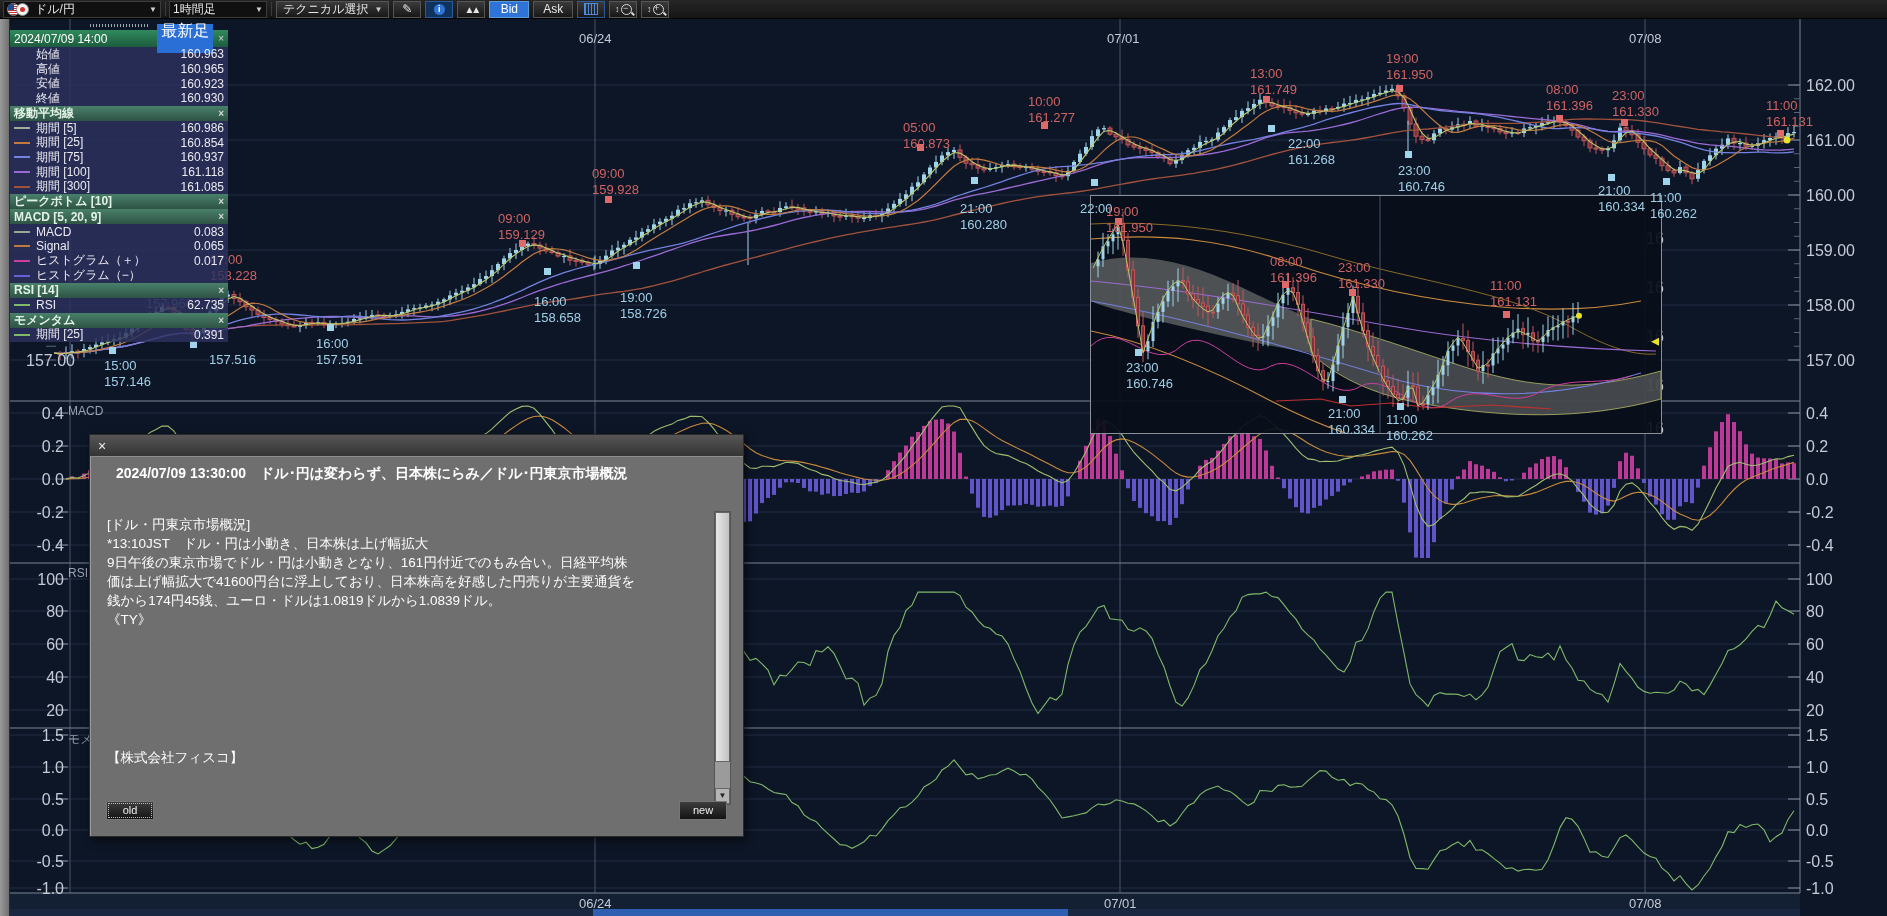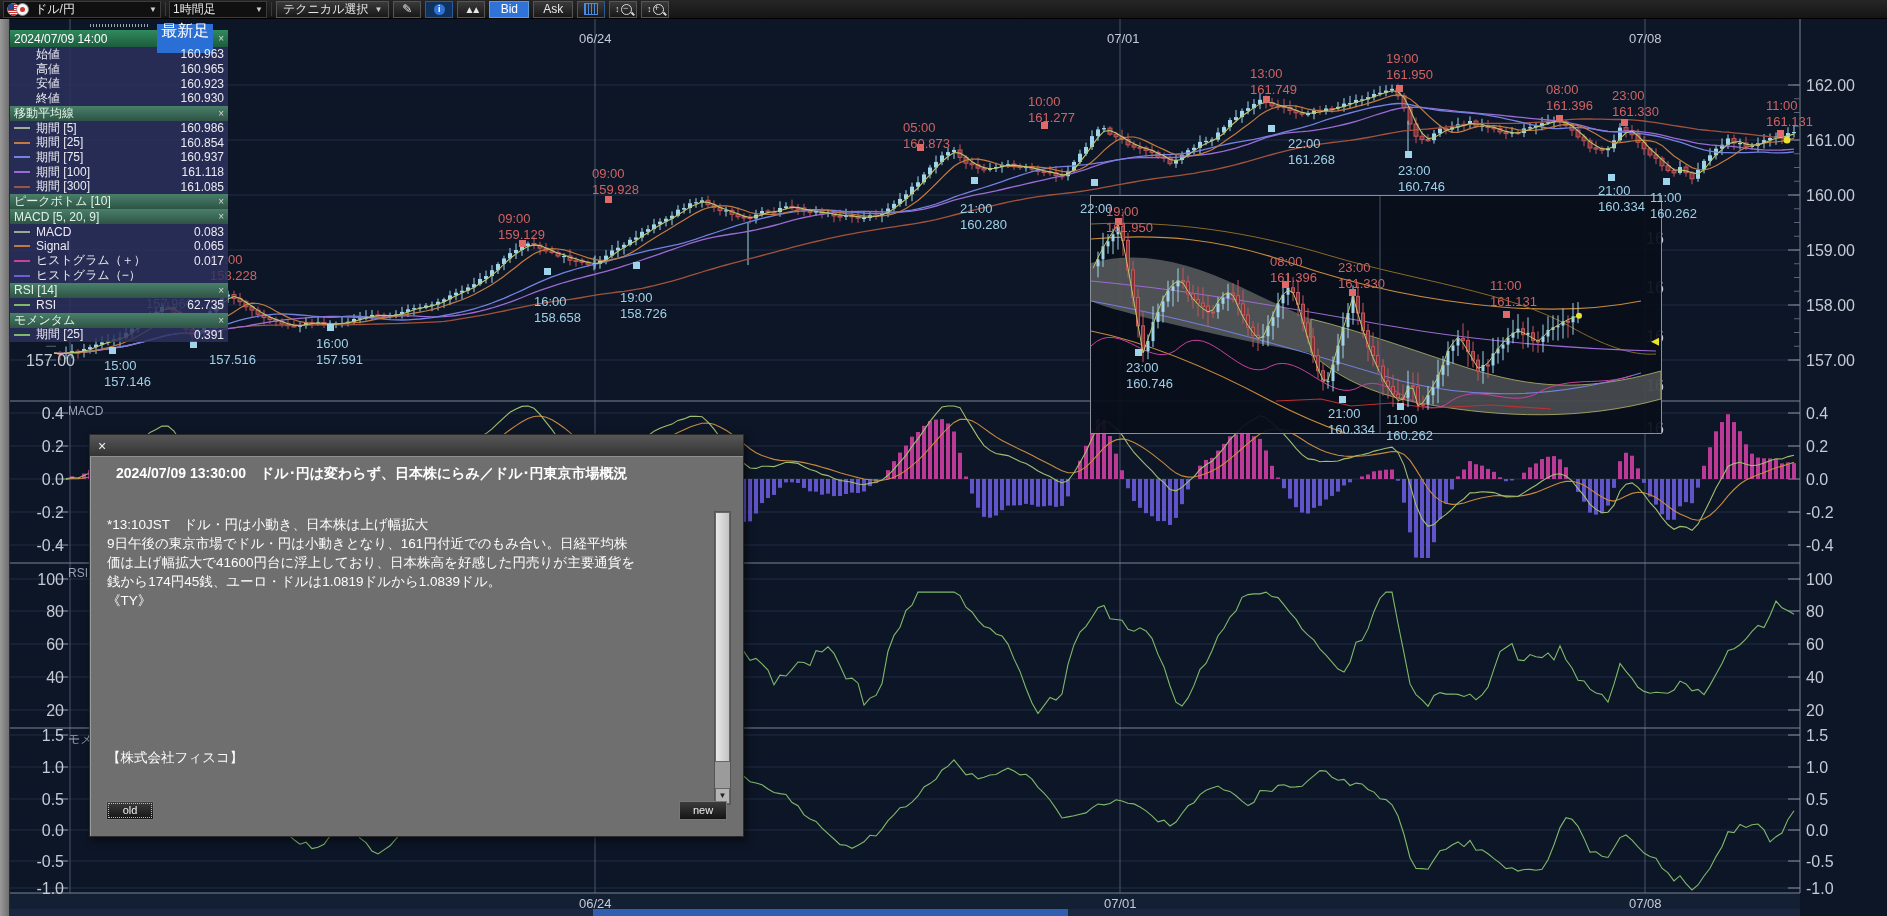--- a/index.html
+++ b/index.html
@@ -33,21 +33,21 @@
   #panel-grip{position:absolute;left:80px;top:-6px;width:60px;height:3px;
               background:repeating-linear-gradient(90deg,#9aa 0 1px,transparent 1px 3px);}
   .p-header{height:17px;background:linear-gradient(#2f8a5d,#1d5c3e);display:flex;align-items:center;padding:0 4px;color:#fff;}
   .p-header .dt{flex:1;}
   .badge{background:#2a6fd6;color:#fff;font-size:16px;padding:0 4px;height:29px;line-height:13px;}
   .p-x{color:#d8d8d8;font-size:10px;margin-left:5px;cursor:pointer;}
   .p-row{height:14.7px;background:rgba(44,49,94,0.82);display:flex;align-items:center;padding:0 4px;color:#eceaf2;}
   .p-row .sw{width:16px;height:2px;margin-right:6px;}
   .p-row .lb{flex:1;}
   .p-row .vl{text-align:right;}
-  .p-sec{height:15px;background:linear-gradient(#49806a,#2e5345);display:flex;align-items:center;padding:0 4px;color:#e2f2e4;}
+  .p-sec{height:15px;background:linear-gradient(#49806a,#2e5345);display:flex;align-items:center;padding:0 4px;color:#e2f2e4;font-weight:bold;}
   .p-sec .tl{flex:1;}
   
   .ann{position:absolute;font-size:13px;line-height:16px;white-space:nowrap;z-index:5;}
   .ann.r{color:#d06363;}
   .ann.b{color:#9fd0e8;}
   .mk{position:absolute;width:7px;height:7px;z-index:5;}
   .mk.r{background:#e06a6a;}
   .mk.b{background:#9fd4ea;}
   .axis-lb{position:absolute;font-size:16px;color:#c4cad6;z-index:3;white-space:nowrap;}
   .date-lb{position:absolute;font-size:13px;color:#c4cad6;z-index:3;}
@@ -1644,20 +1644,21 @@
       <div class="axis-lb" style="left: 1646px; top: 377px;">16</div>
       <div class="axis-lb" style="left: 1646px; top: 420px;">16</div>
     </div>
 
   <div id="dialog">
     <div id="dlg-title">
       <span id="dlg-close">×</span>
     </div>
     <div id="dlg-head">2024/07/09 13:30:00　ドル･円は変わらず、日本株にらみ／ドル･円東京市場概況</div>
     <div id="dlg-body">
+        <div>[ドル・円東京市場概況]</div>
         <div>*13:10JST　ドル・円は小動き、日本株は上げ幅拡大</div>
         <div>9日午後の東京市場でドル・円は小動きとなり、161円付近でのもみ合い。日経平均株</div>
         <div>価は上げ幅拡大で41600円台に浮上しており、日本株高を好感した円売りが主要通貨を</div>
         <div>銭から174円45銭、ユーロ・ドルは1.0819ドルから1.0839ドル。</div>
         <div>《TY》</div>
       </div>
     <div id="dlg-footer">【株式会社フィスコ】</div>
     <div id="dlg-sb">
       <div class="thumb"></div>
       <div class="dn">▼</div>

